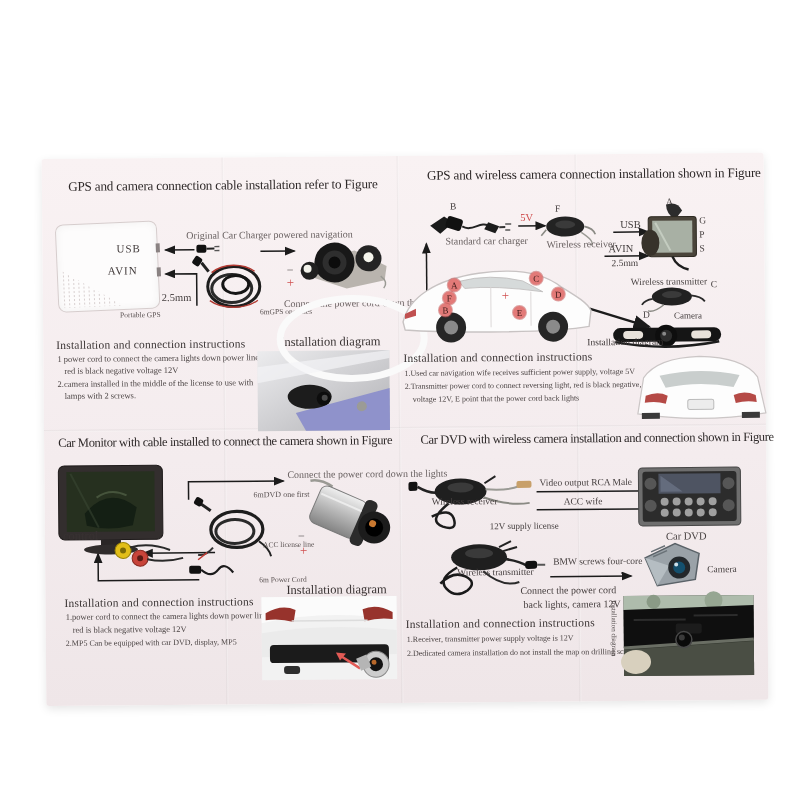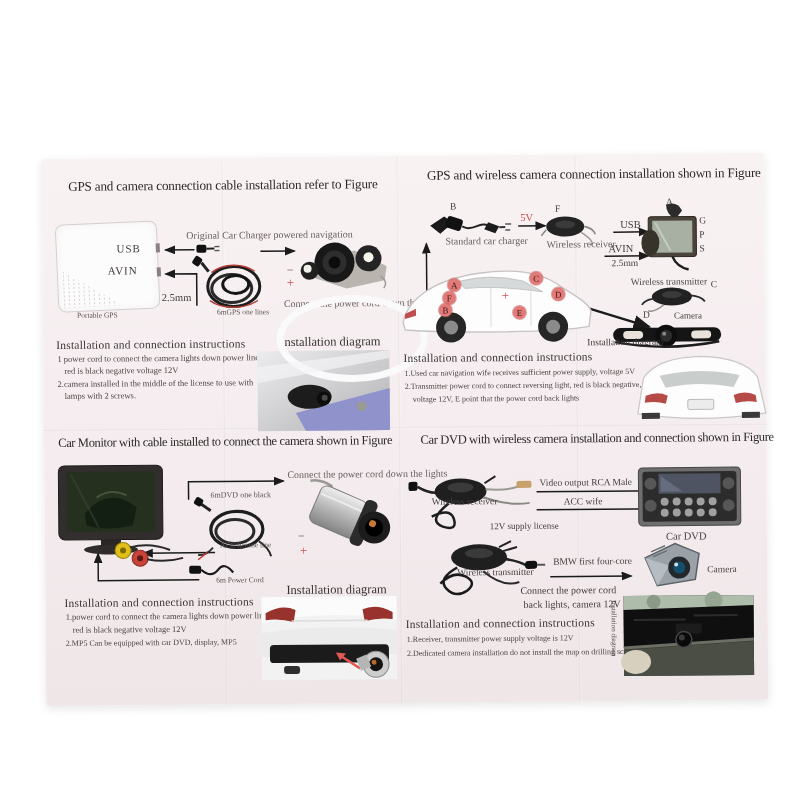--- a/index.html
+++ b/index.html
@@ -12,21 +12,21 @@
   .crease-v{position:absolute;top:156px;height:547px;width:2px;
             background:linear-gradient(90deg,rgba(0,0,0,0.05),rgba(255,255,255,0.4));}
   .crease-h{position:absolute;left:44px;width:722px;height:2px;
             background:linear-gradient(180deg,rgba(0,0,0,0.05),rgba(255,255,255,0.35));}
   .t{position:absolute;white-space:nowrap;line-height:1.15;}
   .title{color:#2e2929;text-align:center;letter-spacing:-0.2px;}
   .h2{font-size:11.5px;color:#3a3434;letter-spacing:0.2px;}
   .dg{font-size:12.5px;color:#383232;}
   .ins{font-size:8.5px;color:#4c4545;}
   .cap{font-size:9.5px;color:#443e3e;}
-  .sm{font-size:7.5px;color:#5a5252;}
+  .sm{font-size:7.5px;color:#5a5252;margin-left:43px;}
   .xs{font-size:10px;color:#6a6262;}
   .red{color:#d05050;}
   .pt{position:absolute;width:13px;height:13px;border-radius:50%;background:#e27a78;
       color:#3c1a18;font-size:9px;display:flex;align-items:center;justify-content:center;
       box-shadow:0 0 0 1px rgba(190,80,80,.5);}
   .vert{writing-mode:vertical-rl;}
   svg{position:absolute;overflow:visible;}
   .dev{position:absolute;}
 </style>
 </head>
@@ -253,21 +253,21 @@
     </svg>
     <div class="t" style="left:62px;top:526px;font-size:12.5px;color:#383232">control</div>
     <svg width="80" height="30" style="left:108px;top:538px">
       <circle cx="14" cy="10" r="8" fill="#e2be18" stroke="#9c8408"></circle>
           <circle cx="14" cy="10" r="3" fill="#7c6a06"></circle>
       <circle cx="31" cy="18" r="8" fill="#c8443a" stroke="#8a2a22"></circle>
           <circle cx="31" cy="18" r="3" fill="#5a1a14"></circle>
       <path d="M21,7 q20,-5 40,3 M38,19 q18,4 36,-1" stroke="#2a2a2a" stroke-width="2" fill="none"></path>
     </svg>
 
-    <div class="t sm" style="left:210px;top:489px;font-size:8px">6mDVD one black</div>
+    <div class="t sm" style="left:210px;top:489px;font-size:8px">6mDVD one first</div>
     <div class="t xs" style="left:287px;top:468px">Connect the power cord down the lights</div>
 
     <svg width="80" height="68" style="left:192px;top:494px">
       <path d="M8,8 l10,7" stroke="#222" stroke-width="3"></path>
       <rect x="2" y="2" width="8" height="8" rx="2" fill="#111" transform="rotate(30 6 6)"></rect>
       <ellipse cx="44" cy="34" rx="26" ry="18" fill="none" stroke="#1d1d1d" stroke-width="3.2"></ellipse>
       <ellipse cx="42" cy="36" rx="19" ry="12" fill="none" stroke="#2a2a2a" stroke-width="3"></ellipse>
       <path d="M20,52 q-8,9 -15,7" stroke="#333" stroke-width="2" fill="none"></path>
       <path d="M14,57 l-9,7" stroke="#c03a32" stroke-width="1.5"></path>
       <path d="M66,46 q10,7 12,15" stroke="#222" stroke-width="2" fill="none"></path>
@@ -372,21 +372,21 @@
       <ellipse cx="58" cy="18" rx="28" ry="13" fill="#1f1f1f"></ellipse>
       <ellipse cx="58" cy="14" rx="14" ry="5" fill="#3a3a3a"></ellipse>
       <path d="M78,8 l12,-6 M82,12 l14,-4" stroke="#222" stroke-width="2"></path>
       <path d="M84,20 q14,2 22,7" stroke="#222" stroke-width="2.5" fill="none"></path>
       <rect x="104" y="22" width="12" height="8" rx="3" fill="#111"></rect>
       <path d="M116,26 h8" stroke="#555" stroke-width="2"></path>
       <path d="M36,28 q-20,11 -11,21 q9,10 21,2 q10,-8 -2,-14 q-12,-6 -25,7" stroke="#1a1a1a" stroke-width="2.5" fill="none"></path>
       <path d="M62,32 q20,17 36,11" stroke="#2a2a2a" stroke-width="2" fill="none"></path>
     </svg>
     <div class="t cap" style="left:456px;top:568px">Wireless transmitter</div>
-    <div class="t cap" style="left:552px;top:558px">BMW first four-core</div>
+    <div class="t cap" style="left:552px;top:558px">BMW screws four-core</div>
 
     <svg width="72" height="50" style="left:634px;top:542px">
       <path d="M10,18 L40,4 L64,14 L60,40 L22,46 Z" fill="#9aa2a8" stroke="#5a6268" stroke-width="1.5"></path>
       <path d="M10,18 L34,26 L22,46 Z" fill="#bac2c7" opacity="0.85"></path>
       <path d="M16,12 l14,-6 M18,17 l14,-6" stroke="#6a7278" stroke-width="1.5"></path>
       <circle cx="44" cy="28" r="11" fill="#23282c"></circle>
       <circle cx="44" cy="28" r="6" fill="#14506e"></circle>
       <circle cx="41" cy="25" r="2" fill="#cfe0ea"></circle>
     </svg>
     <div class="t cap" style="left:706px;top:567px">Camera</div>

